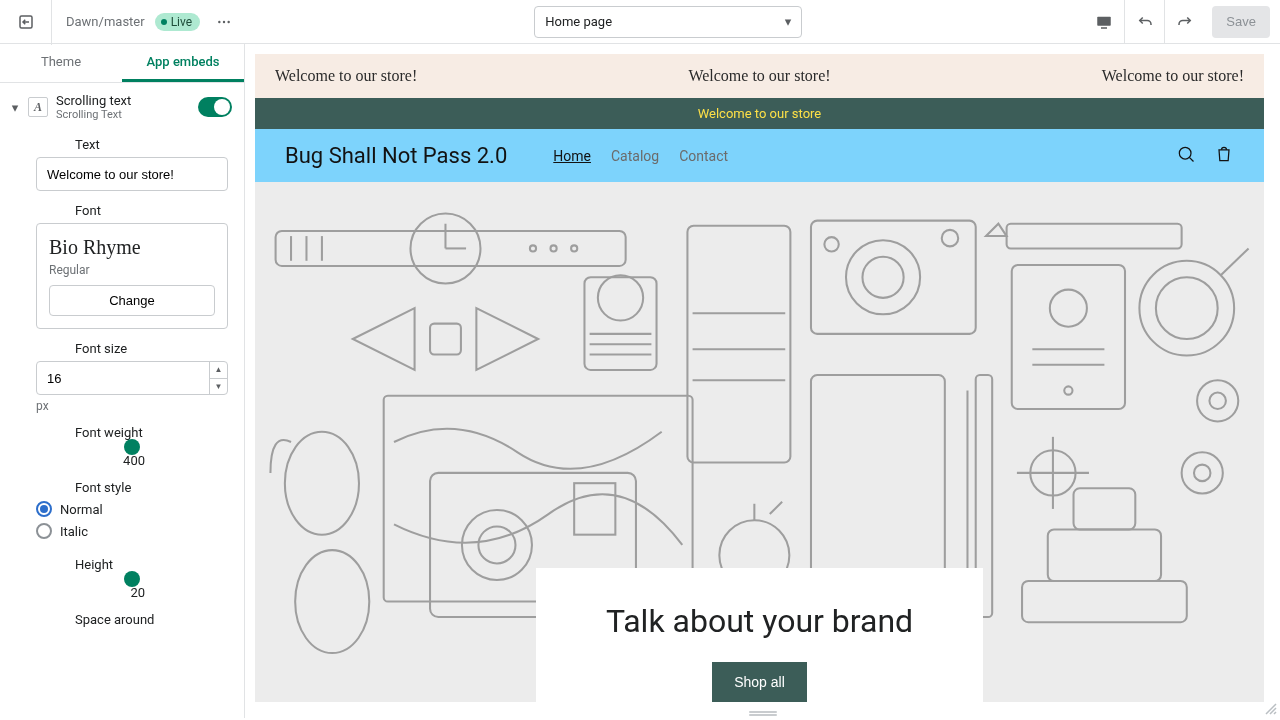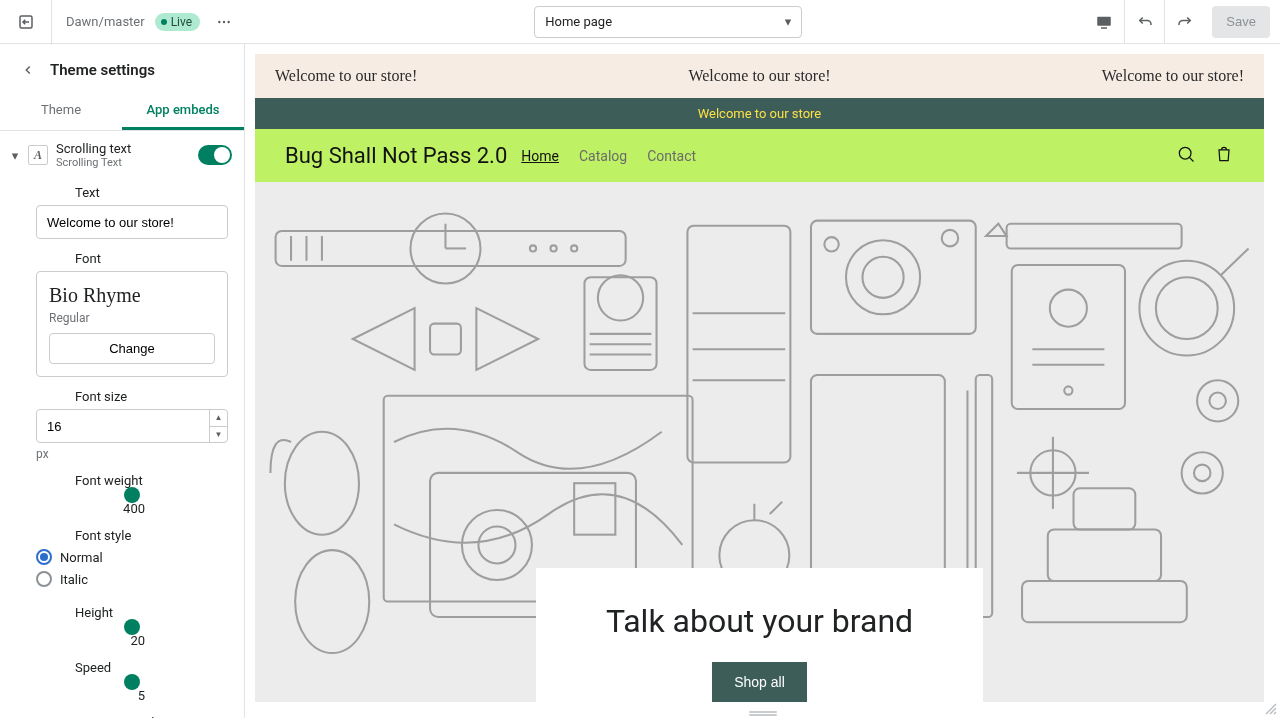--- a/index.html
+++ b/index.html
@@ -74,21 +74,21 @@
 .radio-row { display: flex; align-items: center; gap: 8px; margin: 6px 0; cursor: pointer; }
 .radio { width: 16px; height: 16px; border: 2px solid #8c9196; border-radius: 50%; position: relative; }
 .radio.checked { border-color: #2c6ecb; }
 .radio.checked::after { content: ""; position: absolute; inset: 2px; background: #2c6ecb; border-radius: 50%; }
 
 
 .preview { flex: 1; background: #fff; overflow: hidden; position: relative; padding: 10px 16px 10px 10px; }
 .pv-inner { width:100%; height:100%; overflow:auto; }
 .marquee { background: #f7ece4; height: 44px; display: flex; align-items: center; justify-content: space-between; padding: 0 20px; font-family: Georgia, serif; font-size: 16px; color: #2b2b2b; }
 .announce { background: #3c5d58; color: #fde047; text-align: center; font-size: 13px; padding: 8px 0; }
-.storeheader { background: #bef264; display: flex; align-items: center; padding: 14px 30px; gap: 8px; justify-content: space-between; }
+.storeheader { background: #7dd3fc; display: flex; align-items: center; padding: 14px 30px; gap: 40px; justify-content: space-between; }
 .store-title { font-size: 22px; font-weight: 400; color: #121212; margin-right: 6px; }
 .store-nav { display: flex; gap: 20px; font-size: 14px; color: #6b6b6b; }
 .store-nav a { color: #6b6b6b; text-decoration: none; cursor: pointer; }
 .store-nav a.active { color: #121212; text-decoration: underline; }
 .store-icons { margin-left: auto; display: flex; gap: 18px; }
 .store-icons svg { width: 20px; height: 20px; stroke: #121212; fill: none; stroke-width: 1.5; }
 .hero { position: relative; background: #ececec; height: 520px; display:flex; align-items:flex-end; justify-content:center; overflow:hidden; }
 .hero svg.bg { position:absolute; inset:0; width:100%; height:100%; }
 .hero-card { position: relative; background: #fff; padding: 34px 70px 30px; text-align: center; margin-bottom: -30px; box-shadow: 0 0 0 rgba(0,0,0,0); }
 .hero-title { font-size: 32px; font-weight: 400; margin-bottom: 22px; }
@@ -145,28 +145,20 @@
           <path d="M19 10H9a5 5 0 00-5 5v1"></path>
         </svg>
     </div>
     <button class="tb-save">Save</button>
   </div>
 </div>
 
 <div class="main">
 
   <div class="sidebar">
-    <div class="sb-header">
-      <div class="sb-back">
-        <svg width="14" height="14" viewBox="0 0 24 24" fill="none" stroke="#5c5f62" stroke-width="2.5">
-            <path d="M15 18l-6-6 6-6"></path>
-          </svg>
-      </div>
-      <div class="sb-title">Theme settings</div>
-    </div>
     <div class="sb-tabs">
       <div class="sb-tab">Theme</div>
       <div class="sb-tab active">App embeds</div>
     </div>
 
     <div class="sb-scroll">
       <div class="embed-head">
         <div class="collapse-caret">▾</div>
         <div class="ico-box">A</div>
         <div class="embed-labels">
@@ -231,31 +223,20 @@
         <div class="slider-row">
           <div class="slider">
             <div class="slider-track"></div>
             <div class="slider-fill" style="width:98%"></div>
             <div class="slider-thumb" style="left:98%"></div>
           </div>
           <div class="slider-val">20</div>
         </div>
       </div>
 
-      <div class="field-group">
-        <label class="field-label">Speed</label>
-        <div class="slider-row">
-          <div class="slider">
-            <div class="slider-track"></div>
-            <div class="slider-fill" style="width:50%"></div>
-            <div class="slider-thumb" style="left:50%"></div>
-          </div>
-          <div class="slider-val">5</div>
-        </div>
-      </div>
 
       <div class="field-group">
         <label class="field-label">Space around</label>
       </div>
     </div>
   </div>
 
   <div class="preview">
     <div class="pv-inner">
     <div class="marquee">

